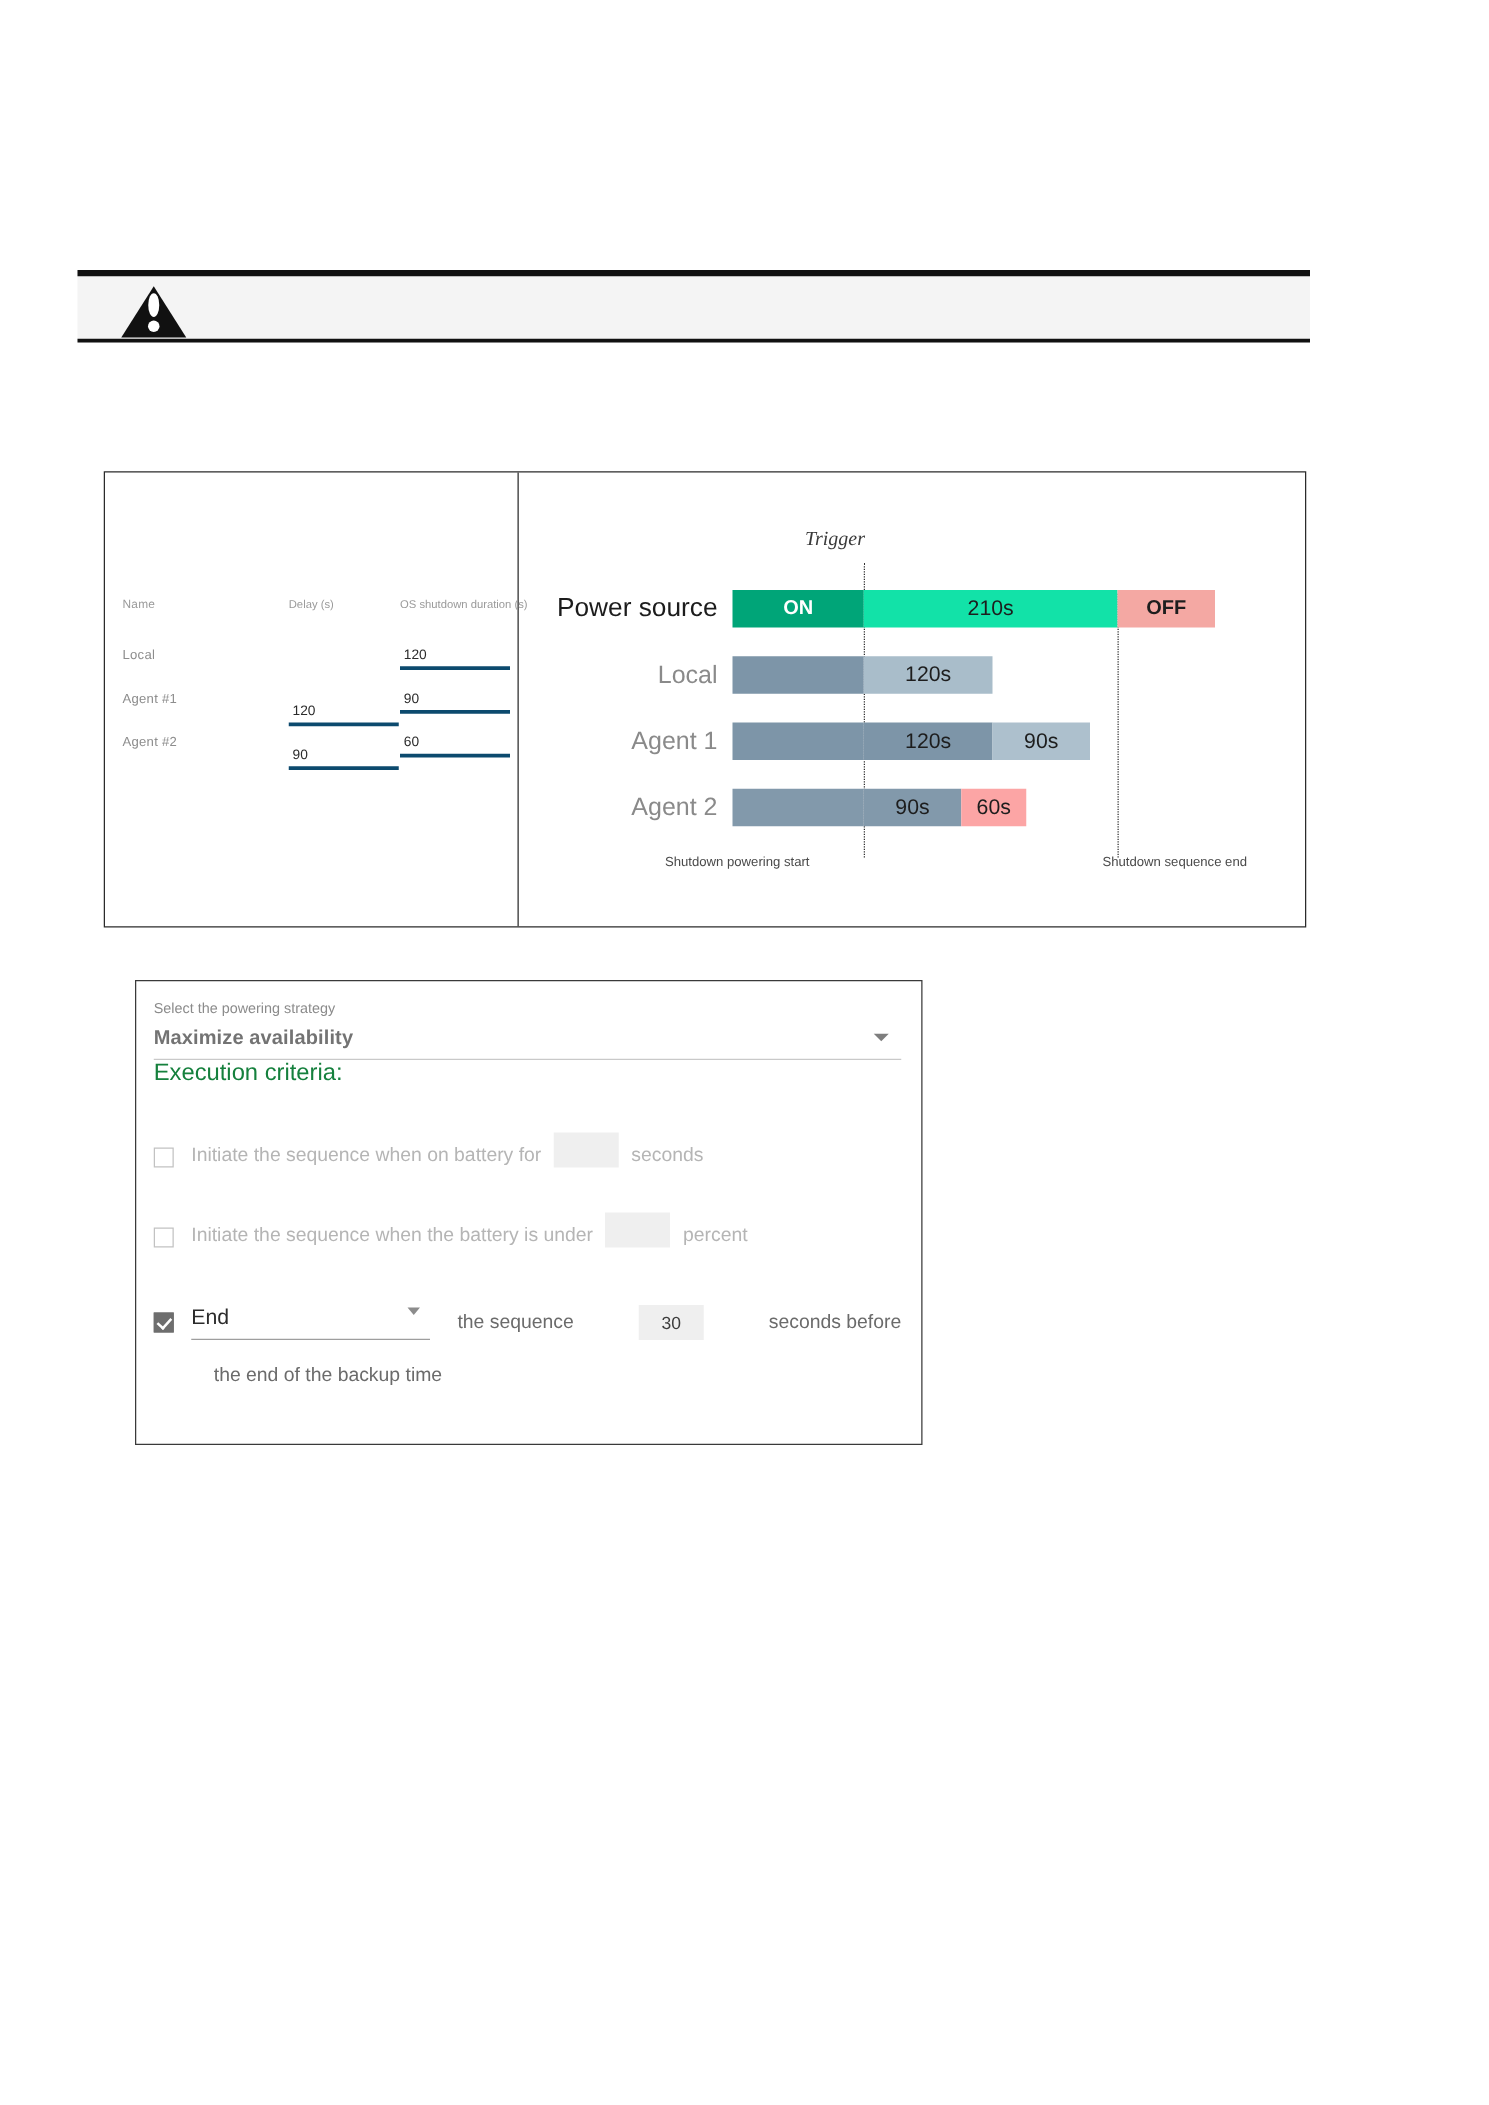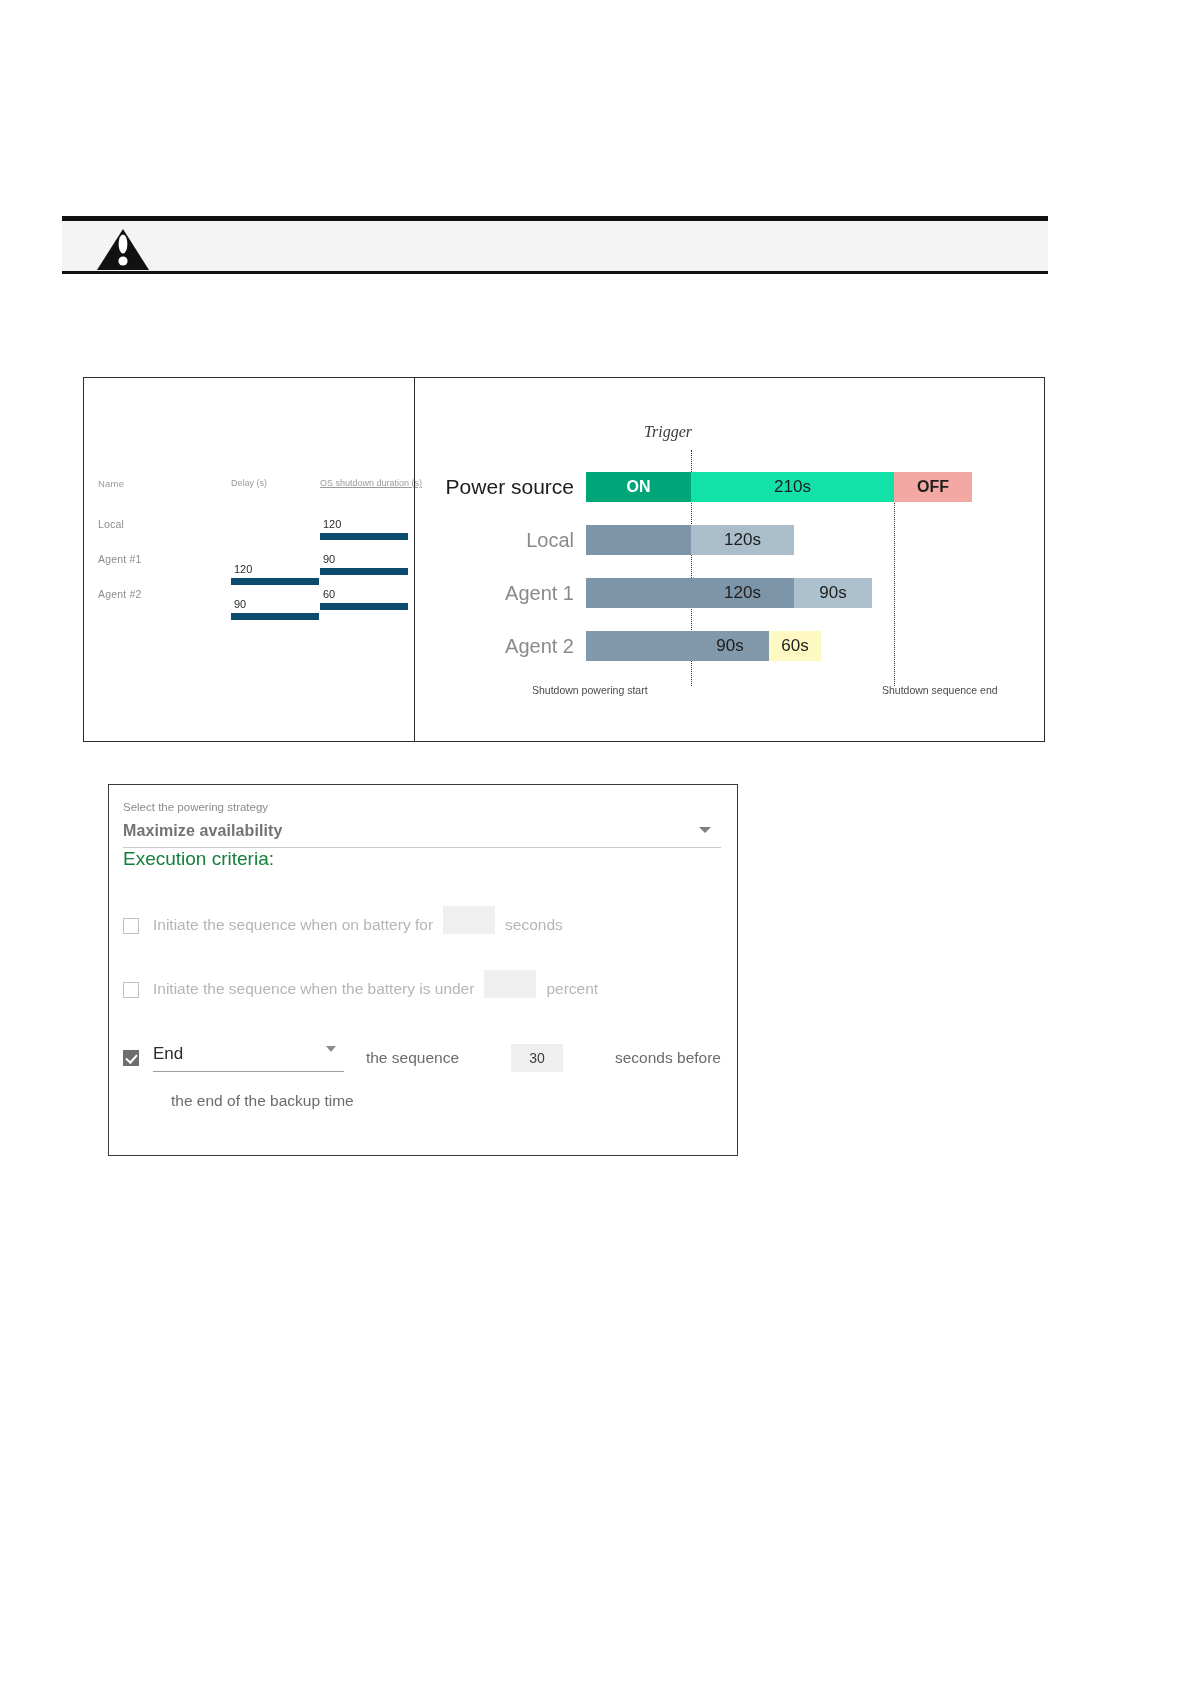--- a/index.html
+++ b/index.html
@@ -43,29 +43,29 @@
   }
   .st-row { position: relative; height: 35px; }
   .st-head { height: 40px; margin-top: 22px; }
   .st-name {
     position: absolute; left: 0; top: 0;
     font-size: 10.5px; color: #8d8d8d;
     letter-spacing: .2px;
   }
   .st-head .st-name { color: #9a9a9a; font-size: 9.5px; }
   .st-col-delay { position: absolute; left: 133px; top: 0; }
-  .st-col-os { position: absolute; left: 222px; top: 0; text-decoration: underline; }
+  .st-col-os { position: absolute; left: 222px; top: 0; }
   .st-head .st-col-delay, .st-head .st-col-os {
     font-size: 9px; color: #9a9a9a; white-space: nowrap;
   }
   .st-field {
     position: absolute; width: 88px;
     font-size: 11px; color: #2b2b2b;
     padding-bottom: 3px;
-    border-bottom: 7px solid #0c4a6e;
+    border-bottom: 3px solid #0c4a6e;
     text-align: left;
     padding-left: 3px;
     min-height: 16px;
   }
   .st-field.delay { left: 133px; top: 10px; }
   .st-field.os    { left: 222px; top: 0px; }
   .st-field.blank { border-bottom: none; }
 
   
   .chart-area { position: absolute; left: 332px; top: 0; right: 0; bottom: 0; }
@@ -263,21 +263,21 @@
         <div class="tl-row row-agent" style="top: 147px;">
           <div class="tl-label" style="left: 0px; width: 168px;">Local</div>
           <div class="tl-bars"><span class="seg" style="width: 105px; background: rgb(125, 149, 168); color: rgb(29, 29, 29);"></span><span class="seg" style="width: 103px; background: rgb(169, 189, 202); color: rgb(29, 29, 29);">120s</span></div>
         </div>
         <div class="tl-row row-agent" style="top: 200px;">
           <div class="tl-label" style="left: 0px; width: 168px;">Agent 1</div>
           <div class="tl-bars"><span class="seg" style="width: 105px; background: rgb(125, 149, 168); color: rgb(29, 29, 29);"></span><span class="seg" style="width: 103px; background: rgb(125, 149, 168); color: rgb(29, 29, 29);">120s</span><span class="seg" style="width: 78px; background: rgb(173, 192, 205); color: rgb(29, 29, 29);">90s</span></div>
         </div>
         <div class="tl-row row-agent" style="top: 253px;">
           <div class="tl-label" style="left: 0px; width: 168px;">Agent 2</div>
-          <div class="tl-bars"><span class="seg" style="width: 105px; background: rgb(130, 153, 171); color: rgb(29, 29, 29);"></span><span class="seg" style="width: 78px; background: rgb(130, 153, 171); color: rgb(29, 29, 29);">90s</span><span class="seg" style="width: 52px; background: #fef9c3; color: rgb(29, 29, 29);">60s</span></div>
+          <div class="tl-bars"><span class="seg" style="width: 105px; background: rgb(130, 153, 171); color: rgb(29, 29, 29);"></span><span class="seg" style="width: 78px; background: rgb(130, 153, 171); color: rgb(29, 29, 29);">90s</span><span class="seg" style="width: 52px; background: #fca5a5; color: rgb(29, 29, 29);">60s</span></div>
         </div>
       </div>
 
     <div class="cap cap-start">Shutdown powering start</div>
     <div class="cap cap-end">Shutdown sequence end</div>
   </div>
 </div>
 
 <div class="form-card">
   <div class="fc-inner">

